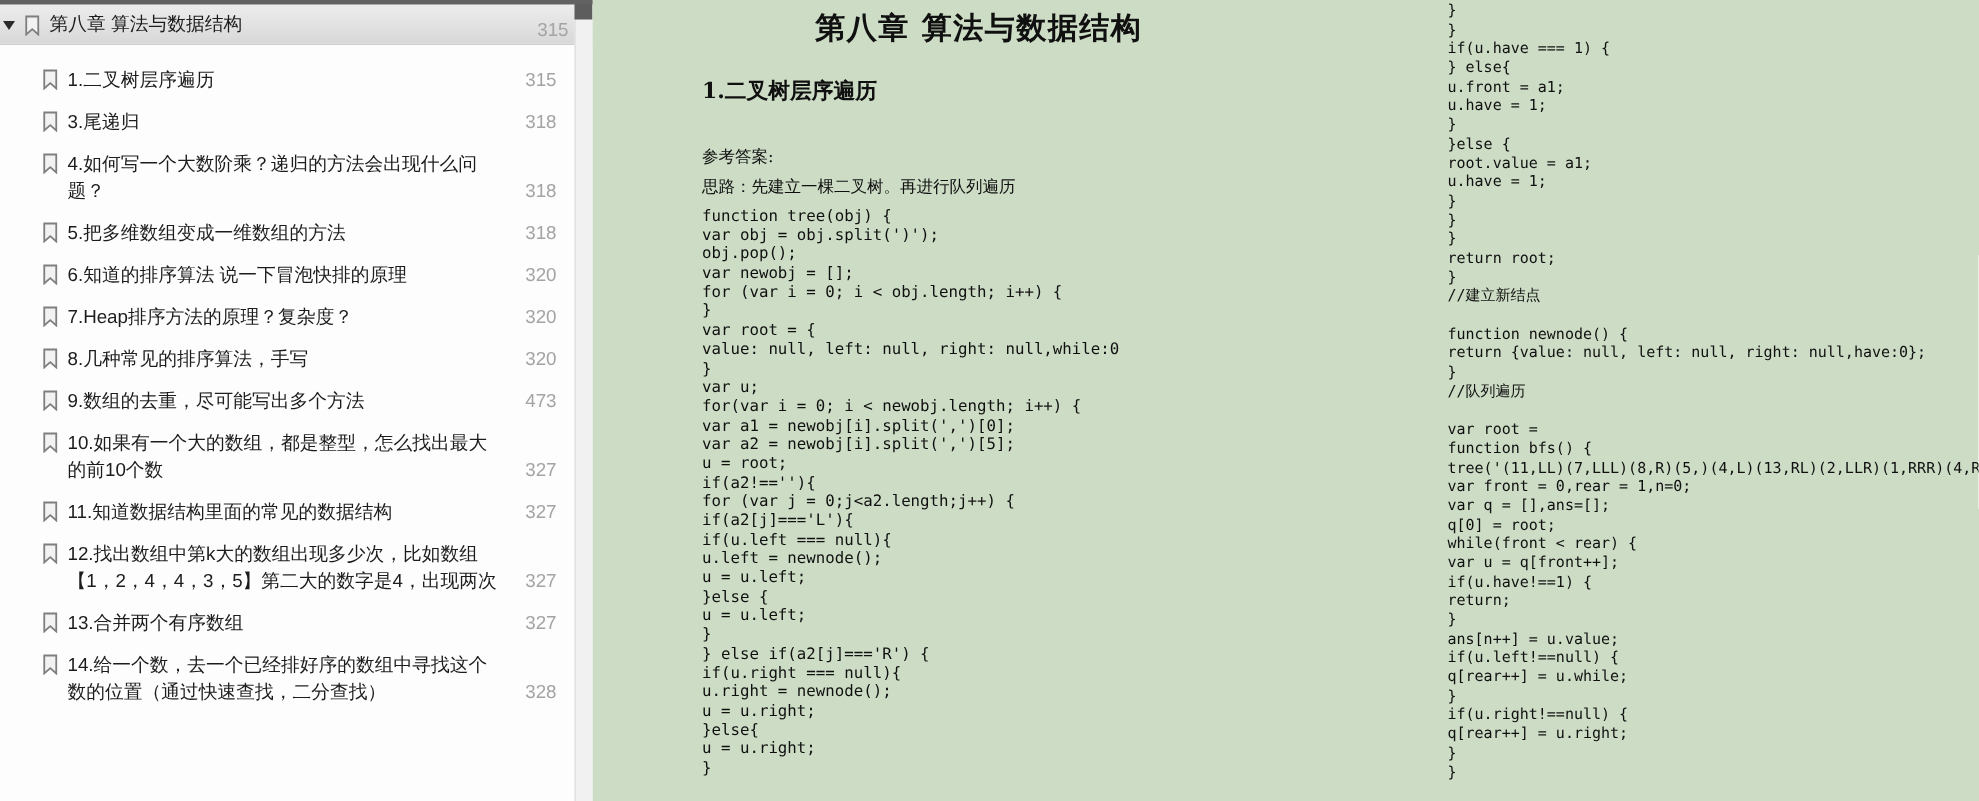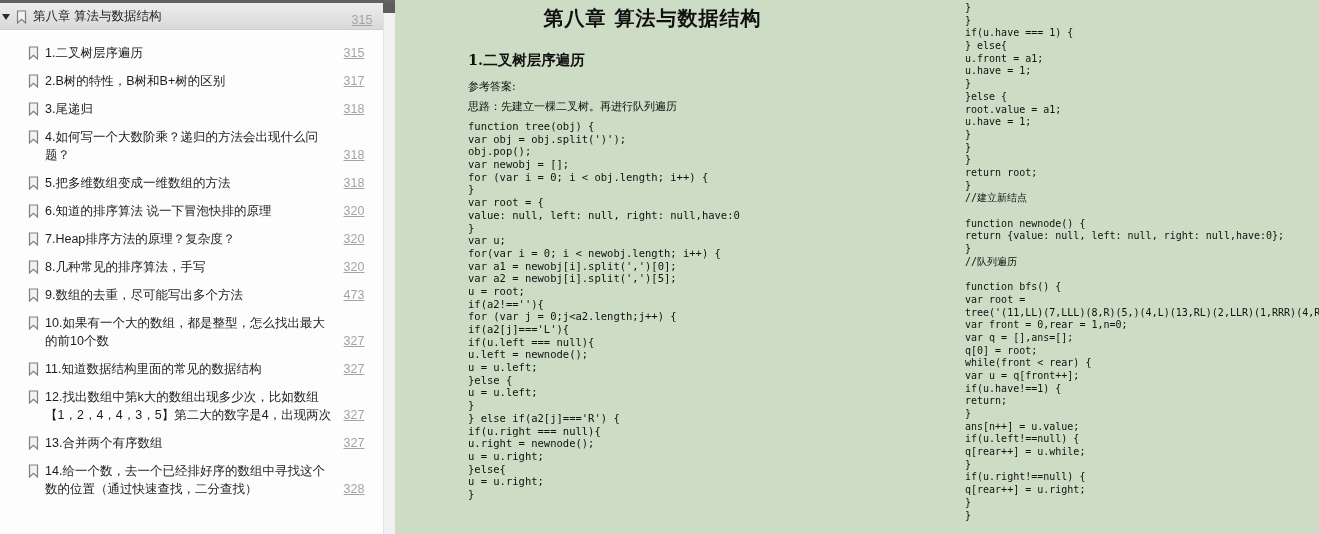--- a/index.html
+++ b/index.html
@@ -21,36 +21,36 @@
                    width:395px; height:27px; margin-top:3px;
                    padding:0 16px 0 16px;
                    background:linear-gradient(#ededed,#d8d8d8);
                    border-bottom:1px solid #cfcfcf; }
   .caret { position:absolute; left:2px; top:11px; width:0; height:0;
            border-top:6px solid #2a2a2a; border-left:4px solid transparent;
            border-right:4px solid transparent; }
   .bm-icon { flex:0 0 auto; margin-right:6px; margin-top:1px; }
   .bm-icon svg { display:block; }
   .bm-label { flex:1 1 auto; font-size:12.5px; line-height:18px; color:#1c1c1c; }
-  .bm-page { flex:0 0 34px; text-align:center; font-size:12.5px; line-height:18px;
-             color:#a4a4a4; align-self:flex-end;text-decoration:underline; }
+  .bm-page { flex:0 0 34px; text-align:right; font-size:12.5px; line-height:18px;
+             color:#a4a4a4; align-self:flex-end; }
 
   .bookmark-list { width:383px; padding-top:9px; }
   .bookmark-item { display:flex; padding:5px 12px 5px 28px; cursor:default; }
   .bookmark-item .bm-icon { margin-top:2px; }
 
   
   .content { position:absolute; left:395px; top:0; width:924px; height:534px;
              background:#cddcc5; }
   .doc-title { position:absolute; left:0; top:5px; width:515px; text-align:center;
                font-size:20px; font-weight:700; letter-spacing:1px; color:#101010;
                font-family:"DejaVu Serif", serif; }
   .doc-heading { position:absolute; left:73px; top:51px; font-size:14.5px;
                  font-weight:700; color:#101010; font-family:"DejaVu Serif", serif; }
-  .col-left  { position:absolute; left:73px;  top:80px; width:497px; }
+  .col-left  { position:absolute; left:73px;  top:98px; width:497px; }
   .col-right { position:absolute; left:570px; top:2px;  width:352px; }
   .para { font-size:11px; line-height:13px; margin-bottom:7px; color:#101010;
           font-family:"DejaVu Serif", serif; white-space:pre; }
   .code-line { height:12.7px; line-height:12.7px; font-size:10.5px;
                white-space:pre; color:#101010;
                font-family:"DejaVu Sans Mono", monospace; }
   .col-right .code-line { font-size:10px; }
 </style>
 </head>
 <body>
@@ -75,29 +75,20 @@
         <div class="bookmark-item">
           <span class="bm-icon">
             <svg width="11" height="14" viewBox="0 0 11 14">
               <path d="M1.5 1 h8 v12 l-4 -3.6 -4 3.6 z" fill="#f2f2f2" stroke="#7f7f7f" stroke-width="1.2"></path>
             </svg>
           </span>
           <span class="bm-label">1.二叉树层序遍历</span>
           <span class="bm-page">315</span>
         </div>
 
-        <div class="bookmark-item">
-          <span class="bm-icon">
-            <svg width="11" height="14" viewBox="0 0 11 14">
-              <path d="M1.5 1 h8 v12 l-4 -3.6 -4 3.6 z" fill="#f2f2f2" stroke="#7f7f7f" stroke-width="1.2"></path>
-            </svg>
-          </span>
-          <span class="bm-label">2.B树的特性，B树和B+树的区别</span>
-          <span class="bm-page">317</span>
-        </div>
 
         <div class="bookmark-item">
           <span class="bm-icon">
             <svg width="11" height="14" viewBox="0 0 11 14">
               <path d="M1.5 1 h8 v12 l-4 -3.6 -4 3.6 z" fill="#f2f2f2" stroke="#7f7f7f" stroke-width="1.2"></path>
             </svg>
           </span>
           <span class="bm-label">3.尾递归</span>
           <span class="bm-page">318</span>
         </div>
@@ -235,21 +226,21 @@
 
           <div class="code-line">var newobj = [];</div>
 
           <div class="code-line">for (var i = 0; i &lt; obj.length; i++) {</div>
 
 
           <div class="code-line">}</div>
 
           <div class="code-line">var root = {</div>
 
-          <div class="code-line">value: null, left: null, right: null,have:0</div>
+          <div class="code-line">value: null, left: null, right: null,while:0</div>
 
           <div class="code-line">}</div>
 
           <div class="code-line">var u;</div>
 
           <div class="code-line">for(var i = 0; i &lt; newobj.length; i++) {</div>
 
           <div class="code-line">var a1 = newobj[i].split(',')[0];</div>
 
           <div class="code-line">var a2 = newobj[i].split(',')[5];</div>
@@ -330,23 +321,23 @@
           <div class="code-line">function newnode() {</div>
 
           <div class="code-line">return {value: null, left: null, right: null,have:0};</div>
 
           <div class="code-line">}</div>
 
           <div class="code-line">//队列遍历</div>
 
           <div class="code-line"></div>
 
+          <div class="code-line">var root =</div>
+
           <div class="code-line">function bfs() {</div>
-
-          <div class="code-line">var root =</div>
 
           <div class="code-line">tree('(11,LL)(7,LLL)(8,R)(5,)(4,L)(13,RL)(2,LLR)(1,RRR)(4,RR)');</div>
 
           <div class="code-line">var front = 0,rear = 1,n=0;</div>
 
           <div class="code-line">var q = [],ans=[];</div>
 
           <div class="code-line">q[0] = root;</div>
 
           <div class="code-line">while(front &lt; rear) {</div>

